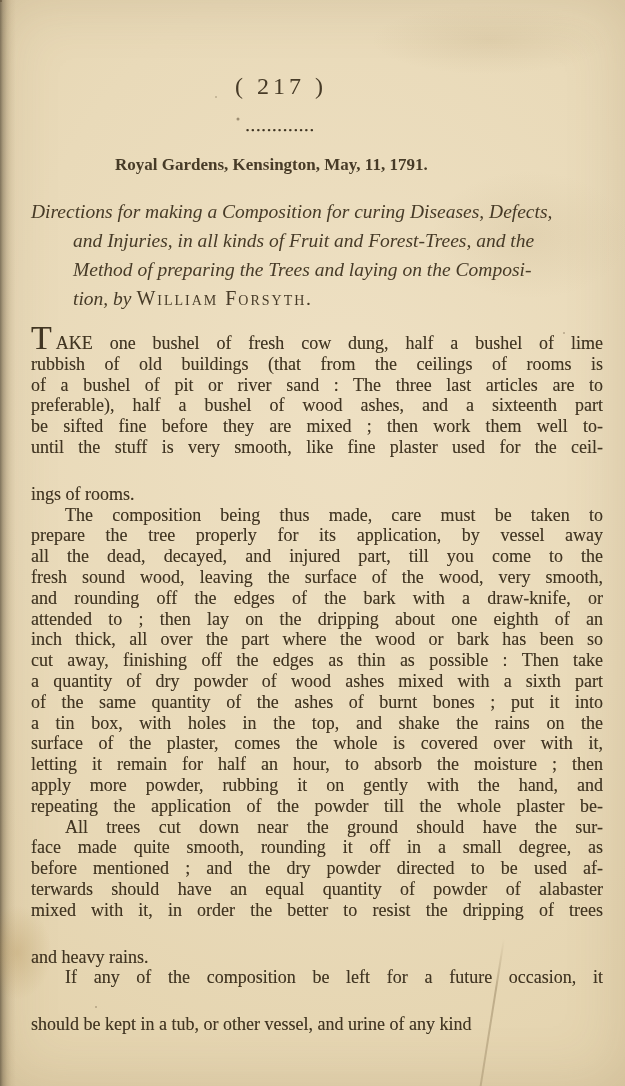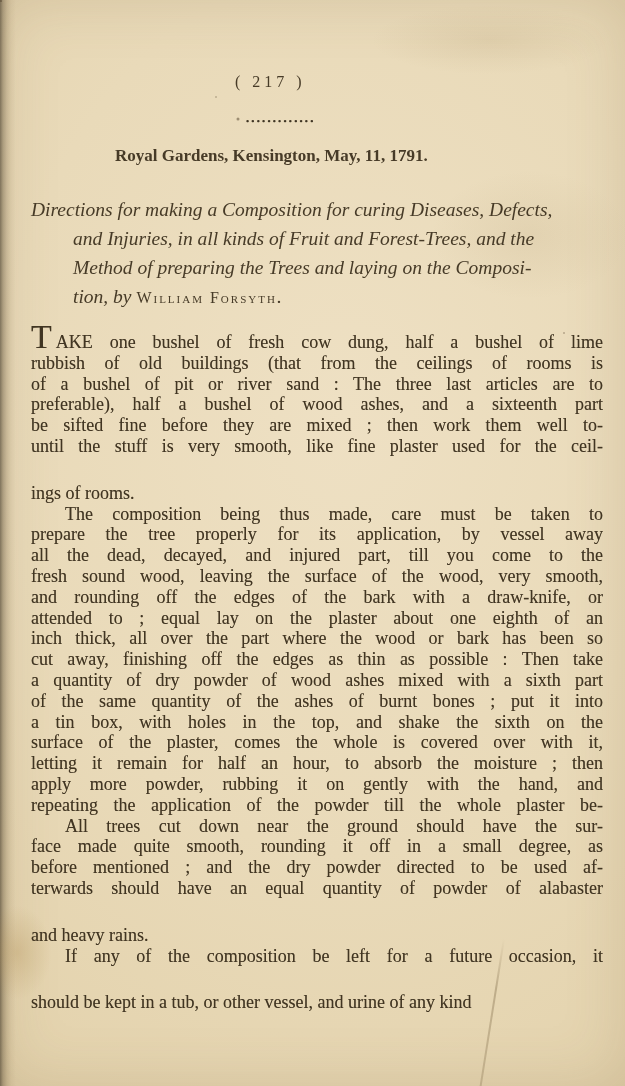--- a/index.html
+++ b/index.html
@@ -34,36 +34,36 @@
   }
   .specks{position:absolute;left:0;top:0;width:2px;height:2px;border-radius:50%;
     background:rgba(80,64,42,0.55);
     box-shadow:237px 118px 0 0.5px rgba(80,64,42,0.5),
                563px 332px 0 0 rgba(80,64,42,0.35),
                95px 1006px 0 0 rgba(80,64,42,0.35),
                215px 96px 0 0 rgba(80,64,42,0.3);}
   .content{position:absolute;left:31px;top:0;width:572px;}
   .pagenum{
     margin:73px 0 0 204px;width:fit-content;
-    font-size:16px;letter-spacing:4px;
+    font-size:24px;letter-spacing:4px;
   }
   .ornament{
     margin:25px 0 0 215px;width:fit-content;
     font-size:9px;letter-spacing:2.2px;font-weight:bold;color:rgba(48,38,22,0.92);
     white-space:nowrap;
   }
   .dateline{
     margin:20px 0 0 84px;width:fit-content;
     font-size:17px;
     font-weight:bold;
   }
-  .heading{margin-top:29px;font-style:italic;font-size:19.5px;line-height:29px;}
+  .heading{margin-top:22px;font-style:italic;font-size:19.5px;line-height:29px;}
   .h-line{white-space:nowrap;}
   .h-indent{padding-left:42px;}
-  .smallcaps{font-variant:small-caps;font-style:normal;letter-spacing:2px;font-size:16px;}
+  .smallcaps{font-variant:small-caps;font-style:normal;letter-spacing:2px;font-size:20px;}
   .body{margin-top:15px;font-size:18px;line-height:20.8px;
     text-shadow:0 0 0.5px rgba(58,46,28,0.45);}
   .para{margin:0;}
   .line{text-align:justify;text-align-last:justify;}
   .line.last{text-align-last:left;margin-top:26px;}
   .line.findent{text-indent:34px;}
   .dropcap{font-size:34px;line-height:20.8px;margin-right:3px;letter-spacing:1px;}
 </style>
 </head>
 <body>
@@ -95,36 +95,37 @@
           <div class="line">be sifted fine before they are mixed ; then work them well to-</div>
           <div class="line">until the stuff is very smooth, like fine plaster used for the ceil-</div>
           <div class="line last">ings of rooms.</div>
         </div>
         <div class="para">
           <div class="line findent">The composition being thus made, care must be taken to</div>
           <div class="line">prepare the tree properly for its application, by vessel away</div>
           <div class="line">all the dead, decayed, and injured part, till you come to the</div>
           <div class="line">fresh sound wood, leaving the surface of the wood, very smooth,</div>
           <div class="line">and rounding off the edges of the bark with a draw-knife, or</div>
-          <div class="line">attended to ; equal lay on the plaster about one eighth of an</div>
+          <div class="line">attended to ; then lay on the dripping about one eighth of an</div>
           <div class="line">inch thick, all over the part where the wood or bark has been so</div>
           <div class="line">cut away, finishing off the edges as thin as possible : Then take</div>
           <div class="line">a quantity of dry powder of wood ashes mixed with a sixth part</div>
           <div class="line">of the same quantity of the ashes of burnt bones ; put it into</div>
-          <div class="line">a tin box, with holes in the top, and shake the sixth on the</div>
+          <div class="line">a tin box, with holes in the top, and shake the rains on the</div>
           <div class="line">surface of the plaster, comes the whole is covered over with it,</div>
           <div class="line">letting it remain for half an hour, to absorb the moisture ; then</div>
           <div class="line">apply more powder, rubbing it on gently with the hand, and</div>
           <div class="line">repeating the application of the powder till the whole plaster be-</div>
         </div>
         <div class="para">
           <div class="line findent">All trees cut down near the ground should have the sur-</div>
           <div class="line">face made quite smooth, rounding it off in a small degree, as</div>
           <div class="line">before mentioned ; and the dry powder directed to be used af-</div>
           <div class="line">terwards should have an equal quantity of powder of alabaster</div>
+          <div class="line">mixed with it, in order the better to resist the dripping of trees</div>
           <div class="line last">and heavy rains.</div>
         </div>
         <div class="para">
           <div class="line findent">If any of the composition be left for a future occasion, it</div>
           <div class="line last">should be kept in a tub, or other vessel, and urine of any kind</div>
         </div>
       </div>
   </div>
 </div>
 

